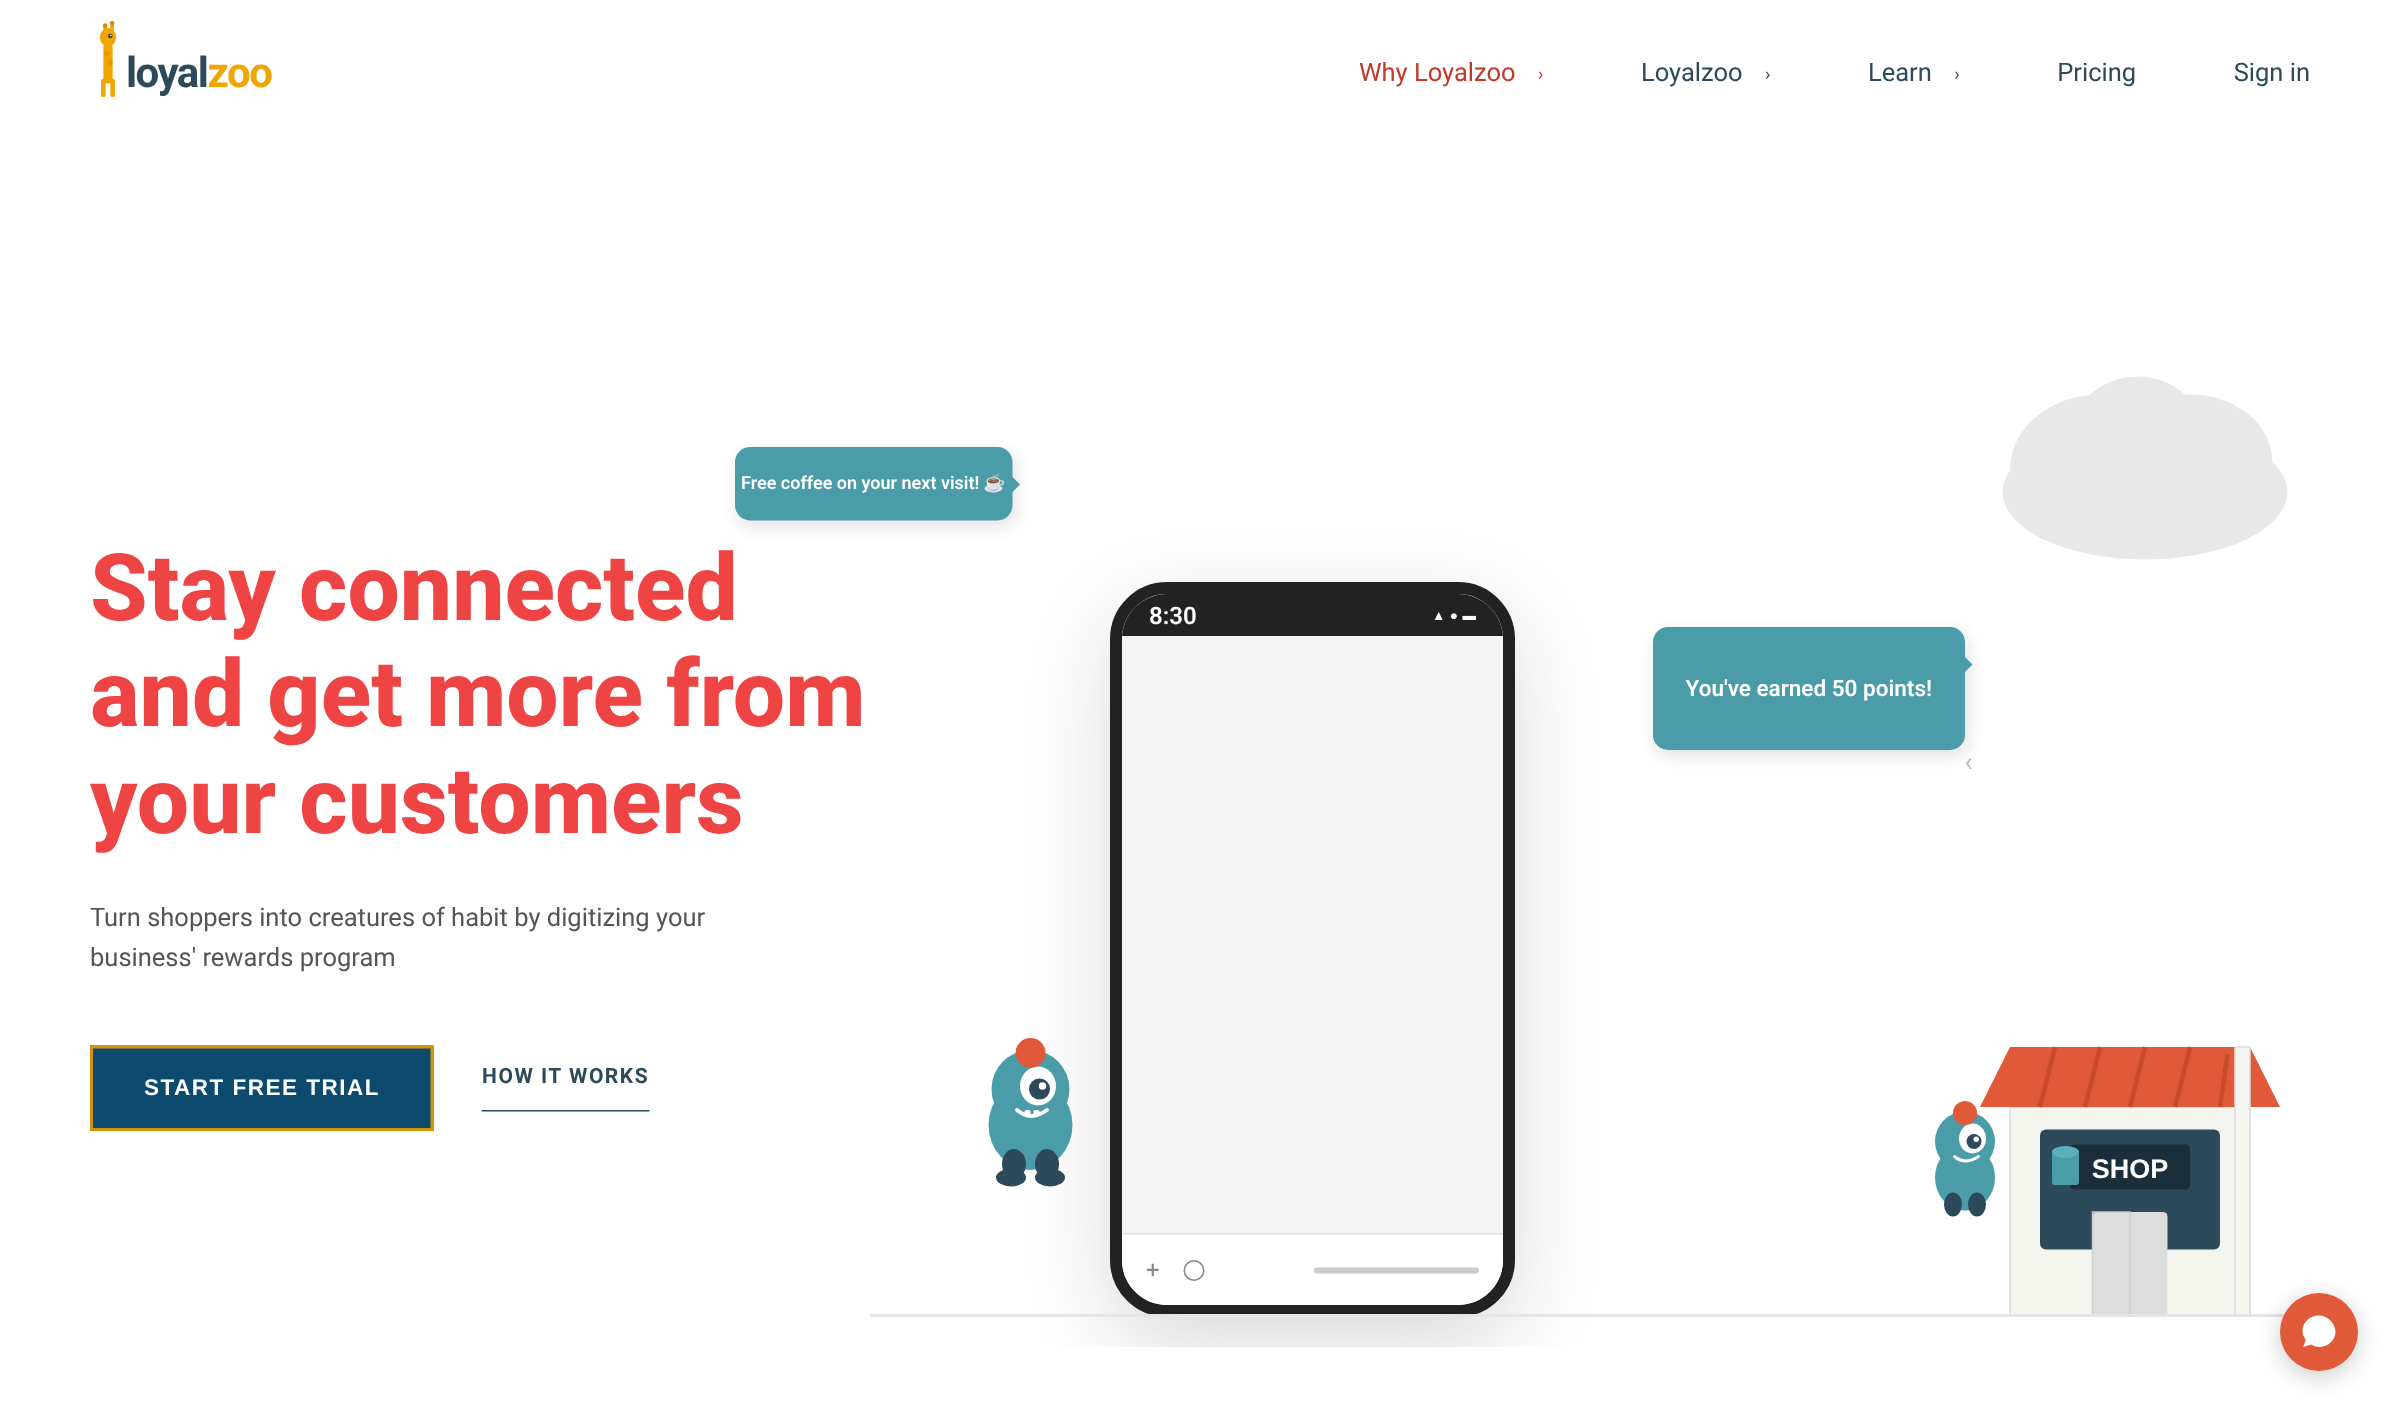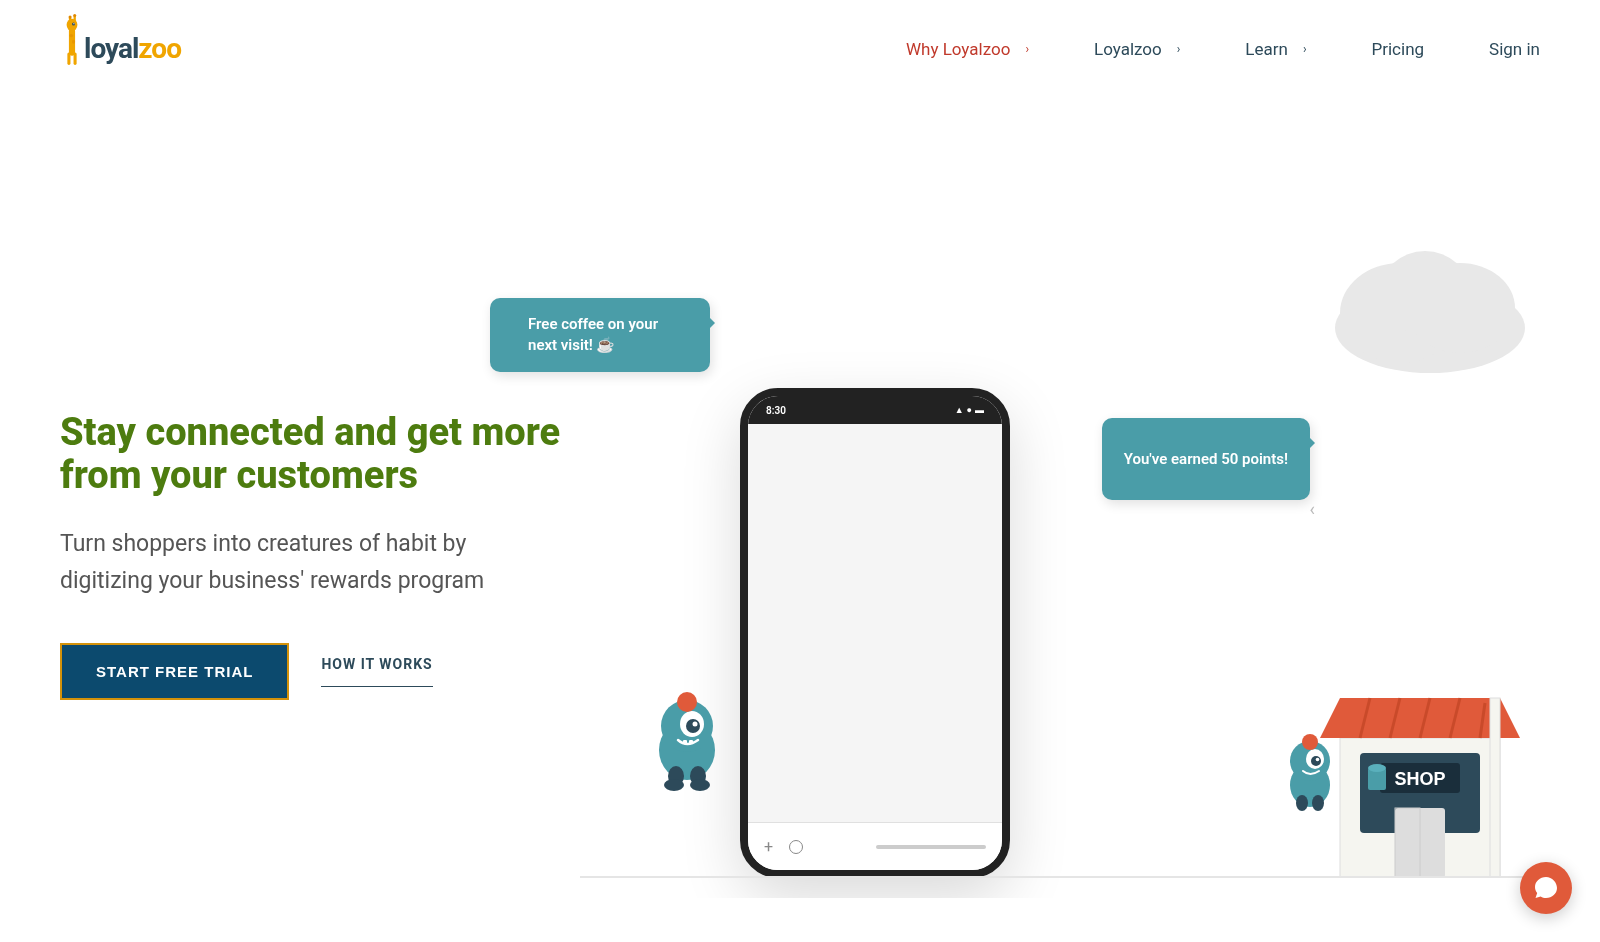--- a/index.html
+++ b/index.html
@@ -77,29 +77,29 @@
       position: relative;
       overflow: hidden;
     }
 
     .hero-left {
       flex: 0 0 520px;
       max-width: 520px;
       padding-top: 40px;
     }
     .hero-title {
-      font-size: 38px;
+      font-size: 62px;
       font-weight: 800;
-      color: #4d7c0f;
+      color: #ef4444;
       line-height: 1.15;
       margin-bottom: 28px;
       margin-top: 15px;
     }
     .hero-subtitle {
-      font-size: 23px;
+      font-size: 17px;
       color: #555;
       line-height: 1.6;
       margin-bottom: 44px;
       max-width: 460px;
     }
 
     .cta-row {
       display: flex;
       align-items: center;
       gap: 32px;
@@ -156,21 +156,21 @@
       background: #222;
       height: 28px;
       display: flex;
       align-items: center;
       justify-content: space-between;
       padding: 0 18px;
       flex-shrink: 0;
     }
     .phone-time {
       color: #fff;
-      font-size: 10px;
+      font-size: 16px;
       font-weight: 600;
     }
     .phone-icons {
       color: #fff;
       font-size: 9px;
       display: flex;
       gap: 3px;
     }
     .phone-screen {
       flex: 1;
@@ -211,23 +211,23 @@
       color: #888;
     }
 
     
     .bubble-1 {
       position: absolute;
       left: -90px;
       top: 120px;
       background: #4a9da8;
       color: #fff;
-      padding: 16px 38px;
+      padding: 16px 4px;
       border-radius: 10px;
-      font-size: 15px;
+      font-size: 12px;
       font-weight: 600;
       max-width: 220px;
       line-height: 1.4;
       z-index: 10;
       box-shadow: 2px 4px 12px rgba(0,0,0,0.12);
     }
     .bubble-1::after {
       content: '';
       position: absolute;
       right: -12px;

